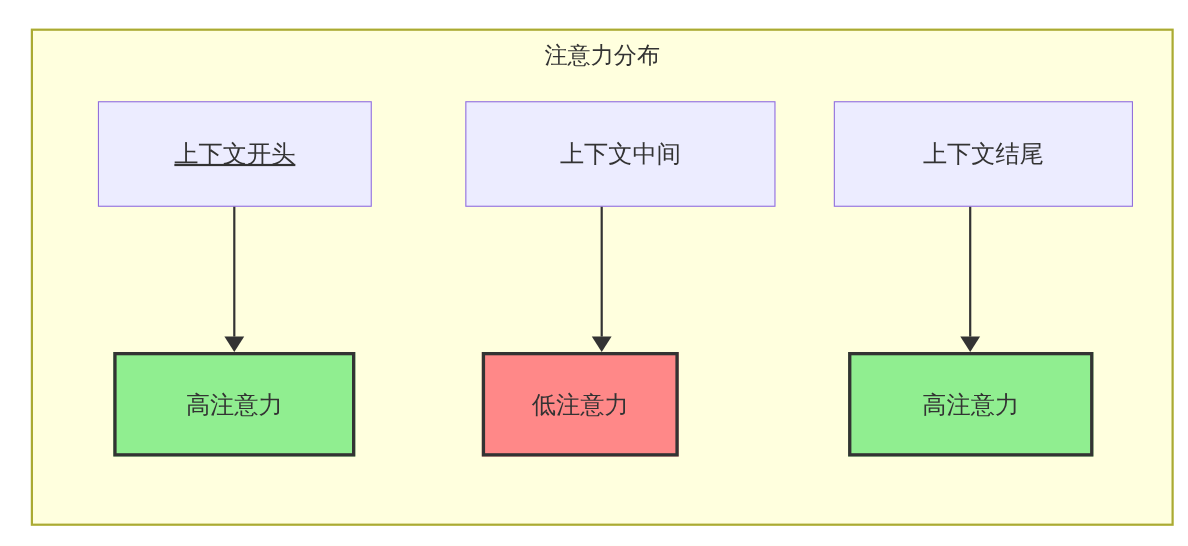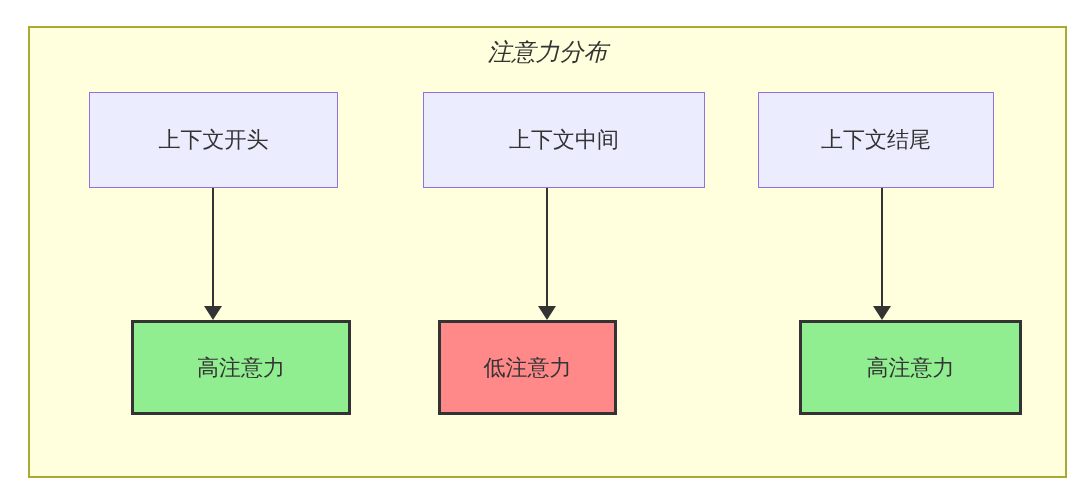--- a/index.html
+++ b/index.html
@@ -24,48 +24,47 @@
     position: absolute;
     left: 28px; top: 26px;
     width: 1039px; height: 452px;
     background: var(--container-bg);
     border: 2px solid var(--container-border);
   }
   .cluster-title {
     position: absolute;
     left: 0; right: 0; top: 8px;
     text-align: center;
-    font-size: 24px;
+    font-size: 21px;
     color: var(--text);
-    font-style: italic;
   }
   .node {
     position: absolute;
     display: flex;
     align-items: center;
     justify-content: center;
     font-size: 22px;
     color: var(--text);
     text-align: center;
   }
   .ctx-node {
     background: var(--node-bg);
     border: 1.5px solid var(--node-border);
     top: 92px;
     height: 96px;
   }
-  .ctx-a { left: 89px;  width: 249px; }
+  .ctx-a { left: 89px;  width: 249px; text-decoration: underline; }
   .ctx-b { left: 423px; width: 282px; }
-  .ctx-c { left: 758px; width: 236px; }
+  .ctx-c { left: 758px; width: 272px; }
   .attn-node {
     border: 3px solid var(--edge);
     top: 320px;
     height: 95px;
   }
-  .attn-high { background: var(--high-bg); margin-left: 28px; }
+  .attn-high { background: var(--high-bg); }
   .attn-low  { background: var(--low-bg); }
   .attn-a { left: 103px; width: 220px; }
   .attn-b { left: 438px; width: 179px; }
   .attn-c { left: 771px; width: 223px; }
   .arrow {
     position: absolute;
     top: 188px;
     width: 2px;
     height: 118px;
     background: var(--edge);

